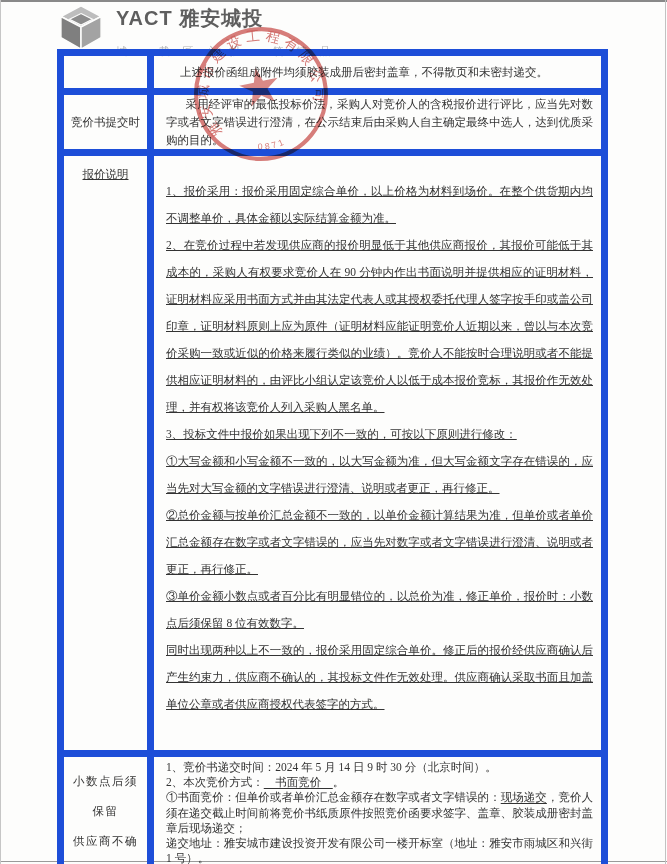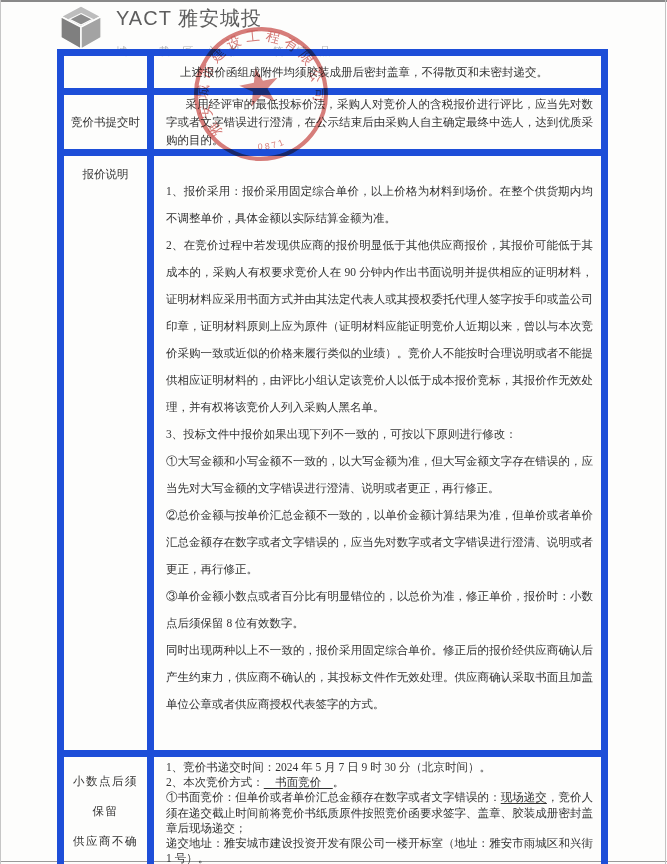--- a/index.html
+++ b/index.html
@@ -15,21 +15,21 @@
   .edge-bottom{top:861px;left:0;right:0;height:1px;background:#9a9a9a;}
   .edge-left{top:0;left:0;bottom:0;width:1px;background:#c6c6c6;}
   .edge-right{top:0;right:1px;bottom:0;width:1px;background:#c2c2c2;}
 
   
   .header{position:absolute;top:4px;left:58px;display:flex;align-items:flex-start;}
   .cube{width:46px;height:46px;}
   .brand{margin-left:12px;padding-top:4px;}
   .brand-name{
     font-family:"Liberation Sans","DejaVu Sans",sans-serif;
-    font-size:20px;font-weight:normal;color:#5e5e5e;letter-spacing:1px;line-height:1;
+    font-size:20px;font-weight:bold;color:#5e5e5e;letter-spacing:1px;line-height:1;
   }
   .brand-slogan{
     font-family:Liberation Mono, monospace;
     font-size:11px;color:#b3b3b3;letter-spacing:3px;margin-top:16px;
   }
 
   
   table.doc{
     position:absolute;left:57px;top:49px;width:551px;
     border-collapse:collapse;table-layout:fixed;
@@ -38,21 +38,21 @@
   table.doc td{border:7px solid #1d4ed8;vertical-align:middle;overflow:hidden;}
   col.c-label{width:90px;}
   td.lbl{text-align:center;padding:0 3px;}
   td.lbl.left{text-align:left;padding-left:5px;}
   td.lbl.top{vertical-align:top;padding-top:11px;}
   td.cnt{padding:0 8px 0 12px;text-align:justify;}
   tr.r1 td{height:32px;}
   tr.r1 .cnt{text-indent:14px;}
   tr.r2 td{height:44px;}
   tr.r2 .cnt{line-height:18px;text-indent:1.7em;}
-  tr.r3 td{height:572px;}
+  tr.r3 td{height:572px;text-decoration:underline;}
   tr.r3 .cnt{vertical-align:top;padding-top:22px;}
   .para{line-height:27px;text-align:justify;}
   tr.r4 td{height:107px;}
   tr.r4 .lbl{vertical-align:top;padding-top:9px;line-height:30px;letter-spacing:1.5px;}
   tr.r4 .cnt{vertical-align:top;padding-top:3px;line-height:15.2px;}
   tr.r5 td{height:25px;}
   .u{text-decoration:underline;text-underline-offset:2px;}
   .r4line{text-align:justify;}
 
   
@@ -109,21 +109,21 @@
             <div class="para">③单价金额小数点或者百分比有明显错位的，以总价为准，修正单价，报价时：小数点后须保留 8 位有效数字。</div>
             <div class="para">同时出现两种以上不一致的，报价采用固定综合单价。修正后的报价经供应商确认后产生约束力，供应商不确认的，其投标文件作无效处理。供应商确认采取书面且加盖单位公章或者供应商授权代表签字的方式。</div>
           </td>
     </tr>
     <tr class="r4">
       <td class="lbl top">
         <div>小数点后须保留</div>
         <div>供应商不确认的</div>
       </td>
       <td class="cnt">
-        <div class="r4line"><span>1、竞价书递交时间：2024 年 5 月 7 日 9 时 30 分（北京时间）。</span></div>
+        <div class="r4line"><span>1、竞价书递交时间：2024 年 5 月 14 日 9 时 30 分（北京时间）。</span></div>
         <div class="r4line"><span>2、本次竞价方式：</span><span class="u">　书面竞价　</span><span>。</span></div>
         <div class="r4line"><span>①书面竞价：但单价或者单价汇总金额存在数字或者文字错误的：</span><span class="u">现场递交</span><span>，竞价人须在递交截止时间前将竞价书纸质原件按照竞价函要求签字、盖章、胶装成册密封盖章后现场递交；</span></div>
         <div class="r4line"><span>递交地址：雅安城市建设投资开发有限公司一楼开标室（地址：雅安市雨城区和兴街 1 号）。</span></div>
       </td>
     </tr>
     <tr class="r5">
       <td class="lbl left">付款方式</td>
       <td class="cnt">验收合格后据实结算。</td>
     </tr>
 

